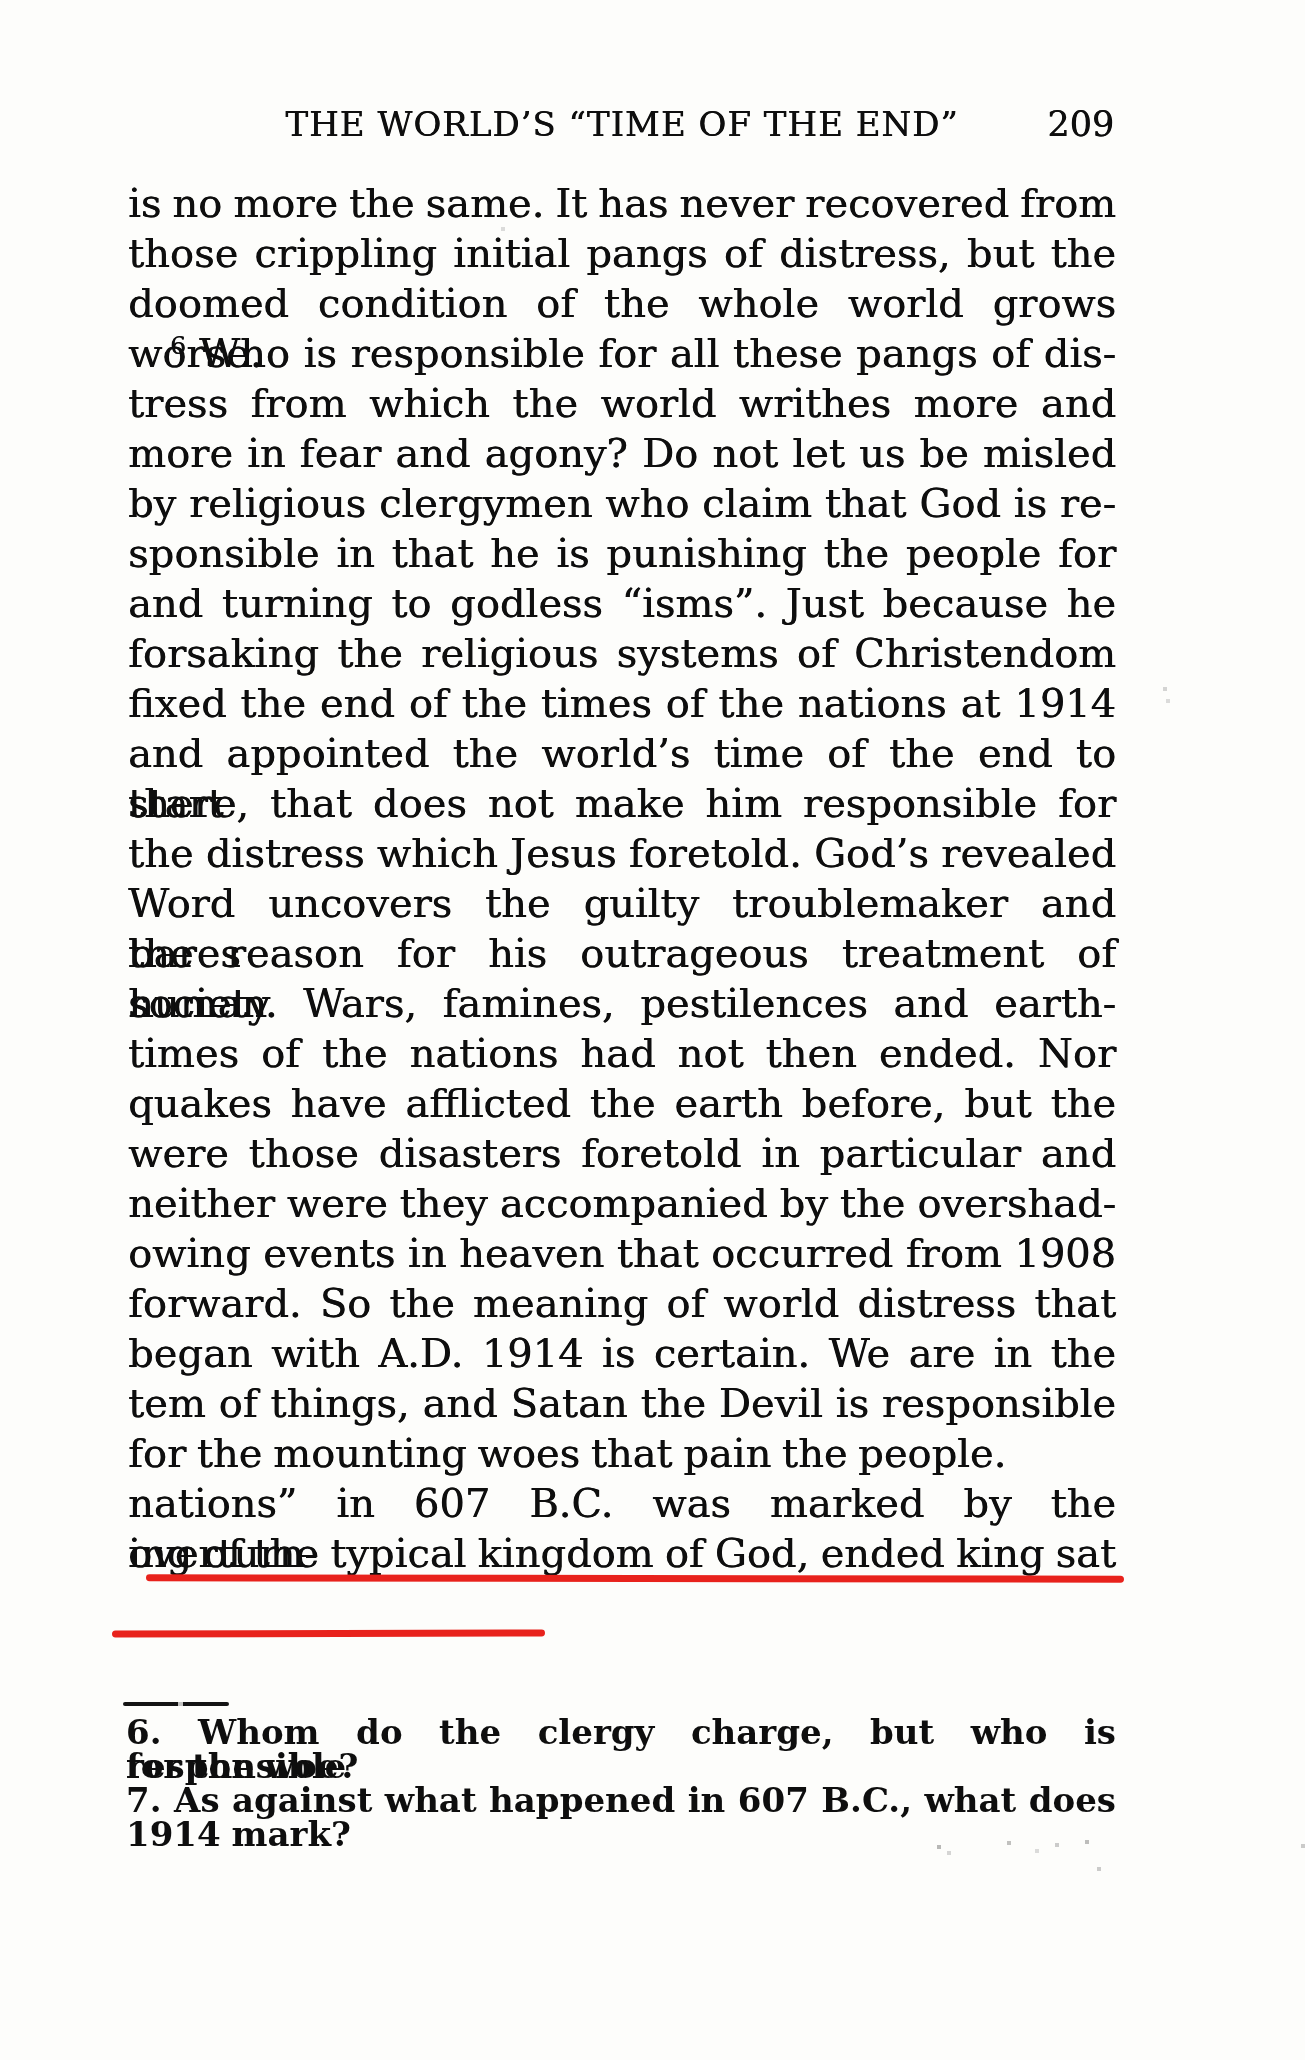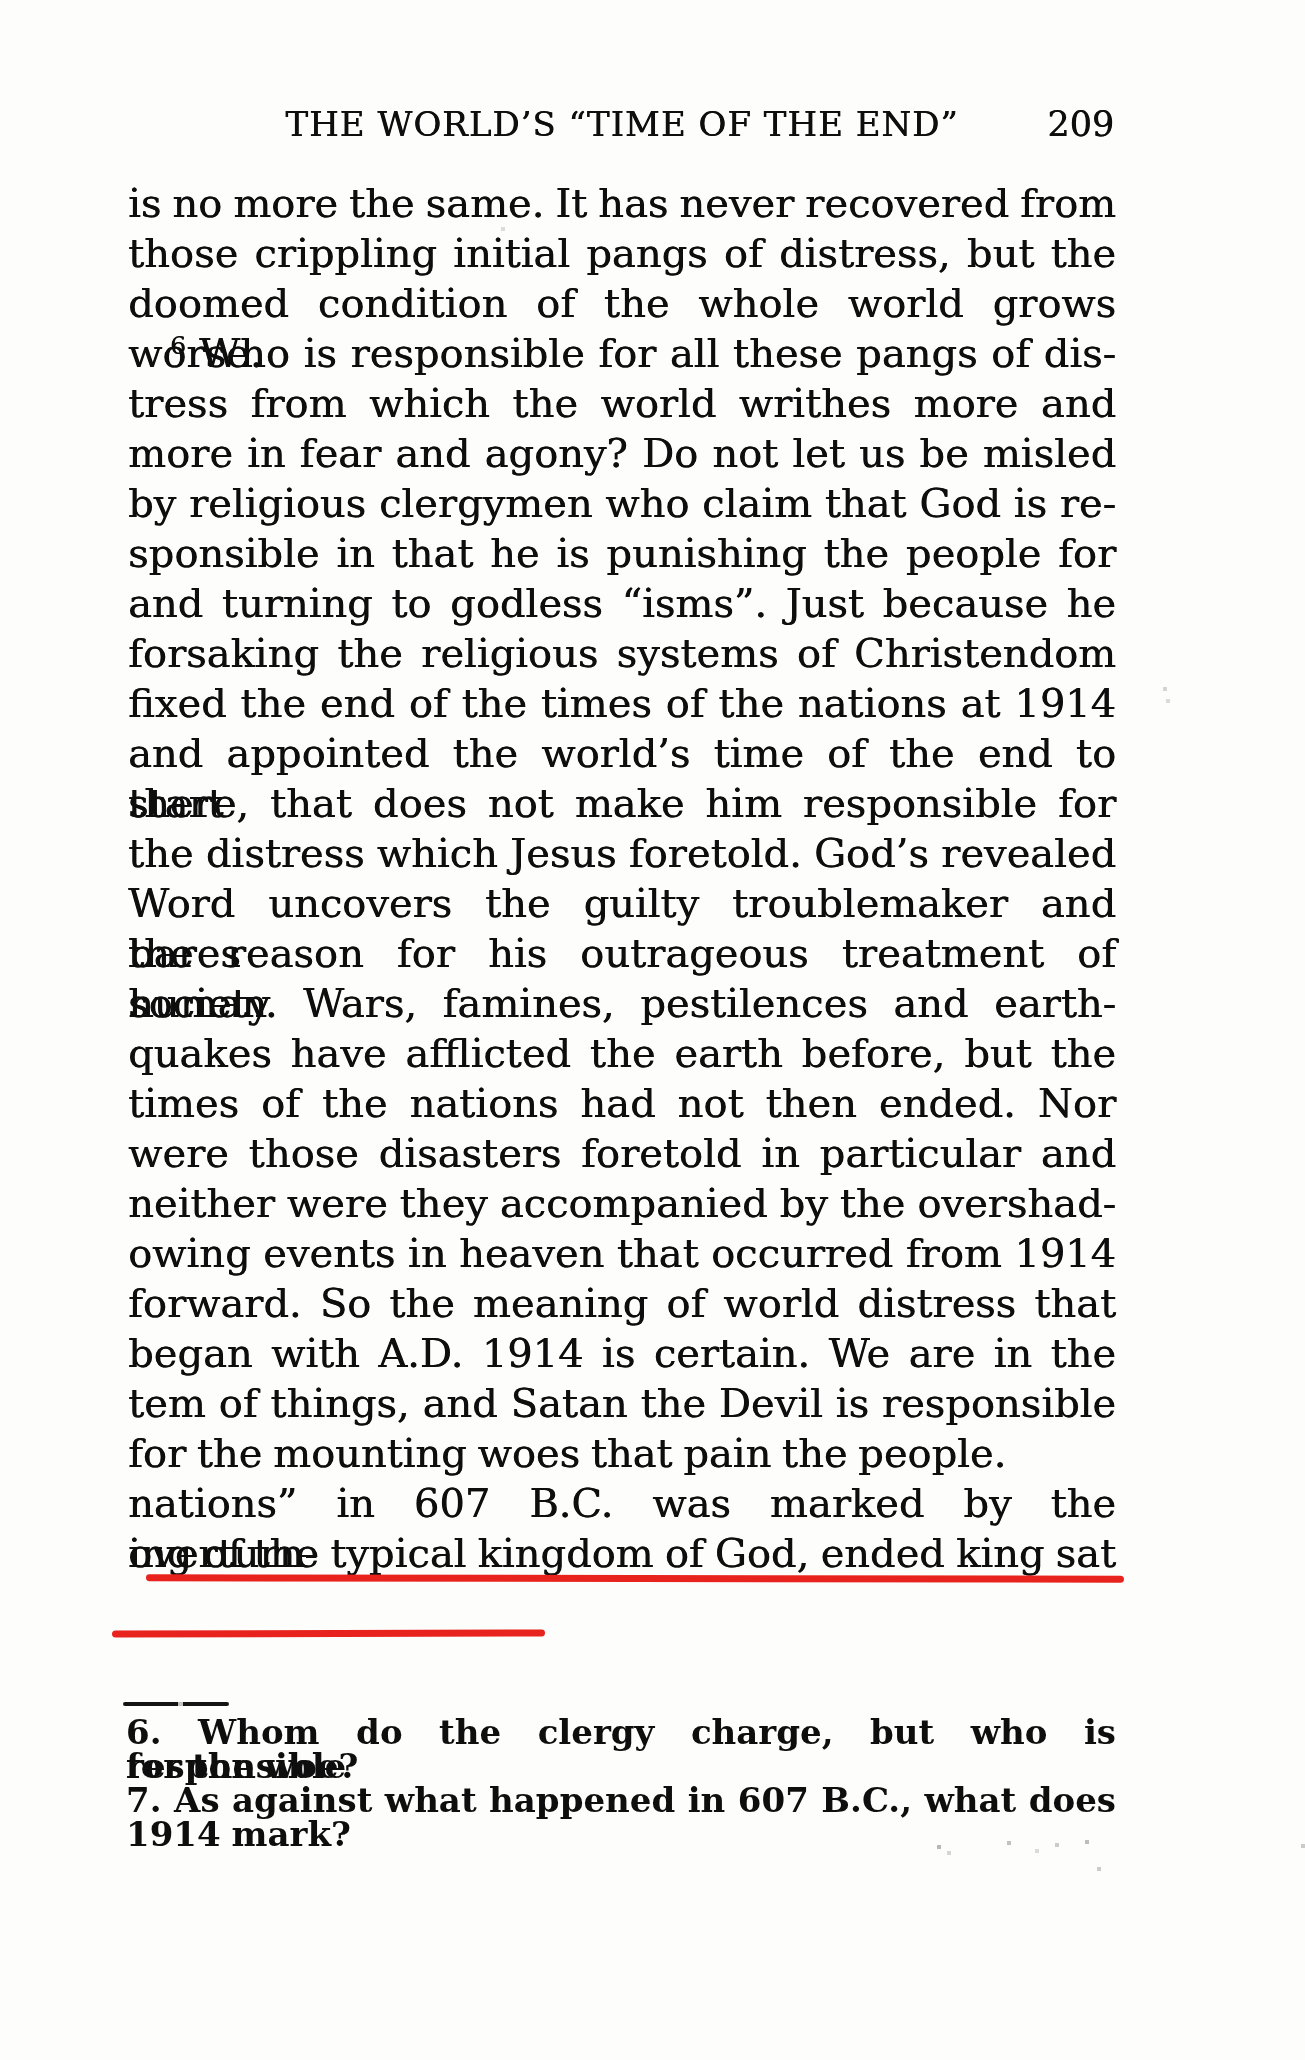--- a/index.html
+++ b/index.html
@@ -110,25 +110,25 @@
       <div class="bline">sponsible in that he is punishing the people for</div>
       <div class="bline">and turning to godless “isms”. Just because he</div>
       <div class="bline">forsaking the religious systems of Christendom</div>
       <div class="bline">fixed the end of the times of the nations at 1914</div>
       <div class="bline">and appointed the world’s time of the end to start</div>
       <div class="bline">there, that does not make him responsible for</div>
       <div class="bline">the distress which Jesus foretold. God’s revealed</div>
       <div class="bline">Word uncovers the guilty troublemaker and bares</div>
       <div class="bline">the reason for his outrageous treatment of human</div>
       <div class="bline">society. Wars, famines, pestilences and earth-</div>
+      <div class="bline">times of the nations had not then ended. Nor</div>
       <div class="bline">quakes have afflicted the earth before, but the</div>
-      <div class="bline">times of the nations had not then ended. Nor</div>
       <div class="bline">were those disasters foretold in particular and</div>
       <div class="bline">neither were they accompanied by the overshad-</div>
-      <div class="bline">owing events in heaven that occurred from 1914</div>
+      <div class="bline">owing events in heaven that occurred from 1908</div>
       <div class="bline">forward. So the meaning of world distress that</div>
       <div class="bline">began with A.D. 1914 is certain. We are in the</div>
       <div class="bline">tem of things, and Satan the Devil is responsible</div>
       <div class="bline end">for the mounting woes that pain the people.</div>
       <div class="bline">nations” in 607 B.C. was marked by the overturn-</div>
       <div class="bline">ing of the typical kingdom of God, ended king sat</div>
     </main>
 
   <div class="redline redline-1" style="background: rgb(232, 34, 28);"></div>
   <div class="redline redline-2" style="background: rgb(232, 34, 28);"></div>

